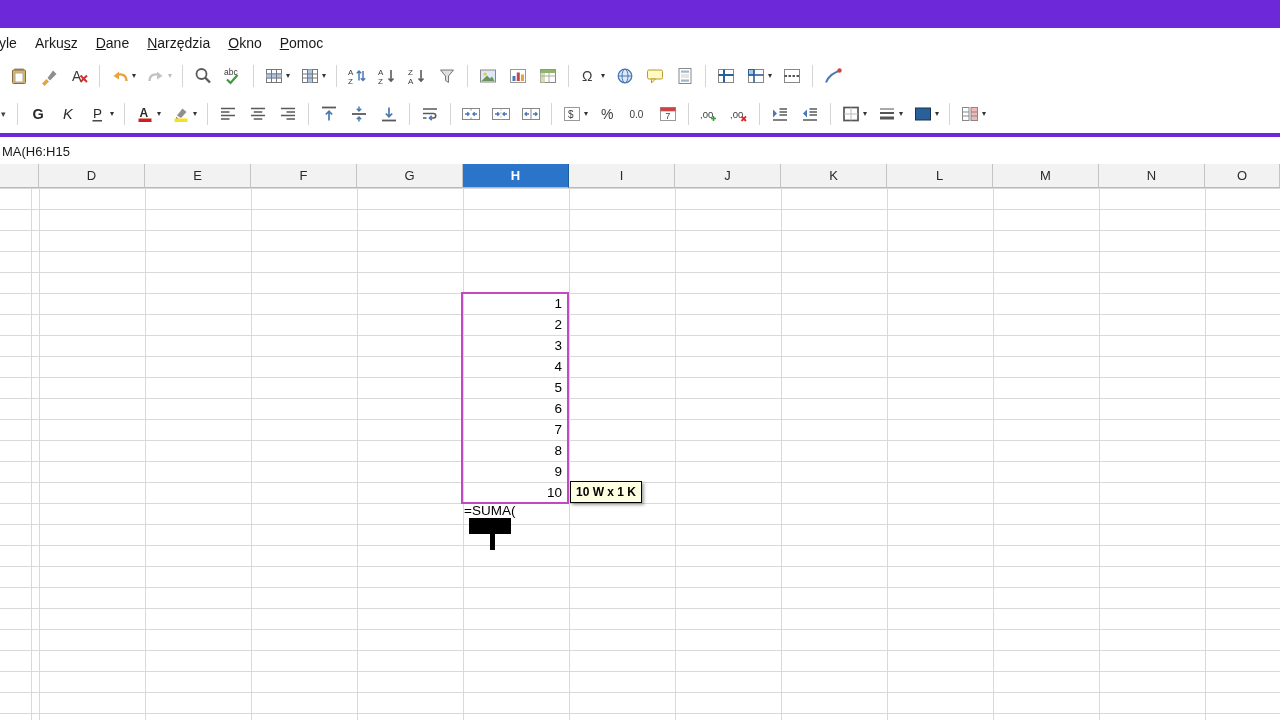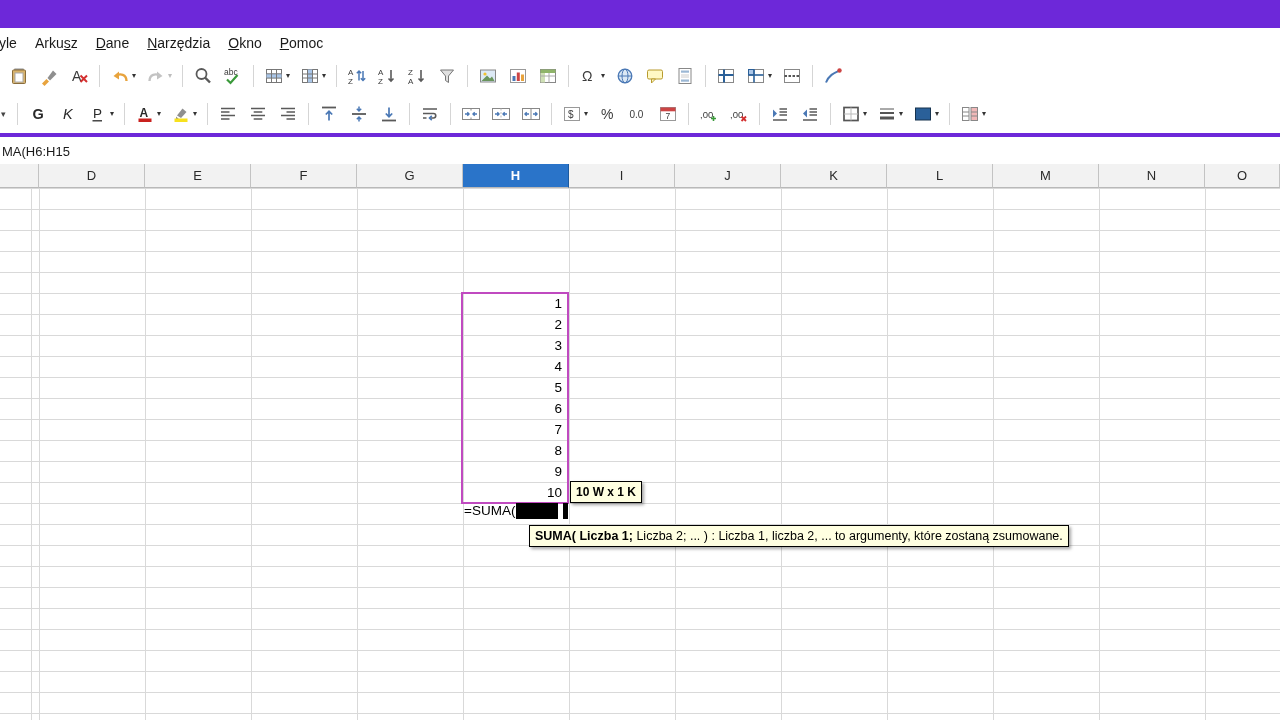--- a/index.html
+++ b/index.html
@@ -38,21 +38,21 @@
   
   .grid{position:absolute;top:188px;left:0;width:1280px;height:532px;background:#fff;
     background-image:
       repeating-linear-gradient(to right, var(--grid-line,#d9d9d9) 0 1px, transparent 1px 106px),
       repeating-linear-gradient(to bottom, var(--grid-line,#d9d9d9) 0 1px, transparent 1px 21px);
     background-position:39px 0,0 0;}
   .numcell{position:absolute;left:464px;width:101px;height:21px;line-height:21px;
     text-align:right;padding-right:3px;box-sizing:border-box;font-size:13.5px;color:#000;}
   .range-border{position:absolute;left:461px;top:104px;width:108px;height:212px;
     border:2px solid var(--sel-border,#c04ac0);box-sizing:border-box;pointer-events:none;}
-  .active-cell{position:absolute;left:464px;top:315px;height:21px;display:flex;font-size:13.5px;}
+  .active-cell{position:absolute;left:464px;top:315px;height:21px;display:flex;align-items:center;font-size:13.5px;flex-direction:column;}
   .active-cell .typed{color:#000;white-space:pre;}
   .ref-block{width:42px;height:16px;background:#000;color:#000;font-size:12px;line-height:16px;
     overflow:hidden;margin-left:1px;flex:none;}
   .cursor{width:5px;height:16px;background:#000;margin-left:5px;flex:none;}
 
   
   .tip{position:absolute;background:var(--tip-bg,#ffffe1);border:1px solid #000;color:#000;
     font-size:12px;line-height:16px;padding:2px 5px;white-space:nowrap;
     box-shadow:2px 2px 3px rgba(0,0,0,.35);}
   #tip-size{left:570px;top:481px;font-weight:bold;}
@@ -588,15 +588,14 @@
       <div class="numcell" style="top: 168px;">4</div>
       <div class="numcell" style="top: 189px;">5</div>
       <div class="numcell" style="top: 210px;">6</div>
       <div class="numcell" style="top: 231px;">7</div>
       <div class="numcell" style="top: 252px;">8</div>
       <div class="numcell" style="top: 273px;">9</div>
       <div class="numcell" style="top: 294px;">10</div>
     </div>
 
   <div class="tip" id="tip-size">10 W x 1 K</div>
-  <div class="tip" id="tip-fn"><b>SUMA(</b><b> Liczba 1;</b><span> Liczba 2; ... ) : Liczba 1, liczba 2, ... to argumenty, które zostaną zsumowane.</span></div>
 
 </div>
 
 </body></html>

